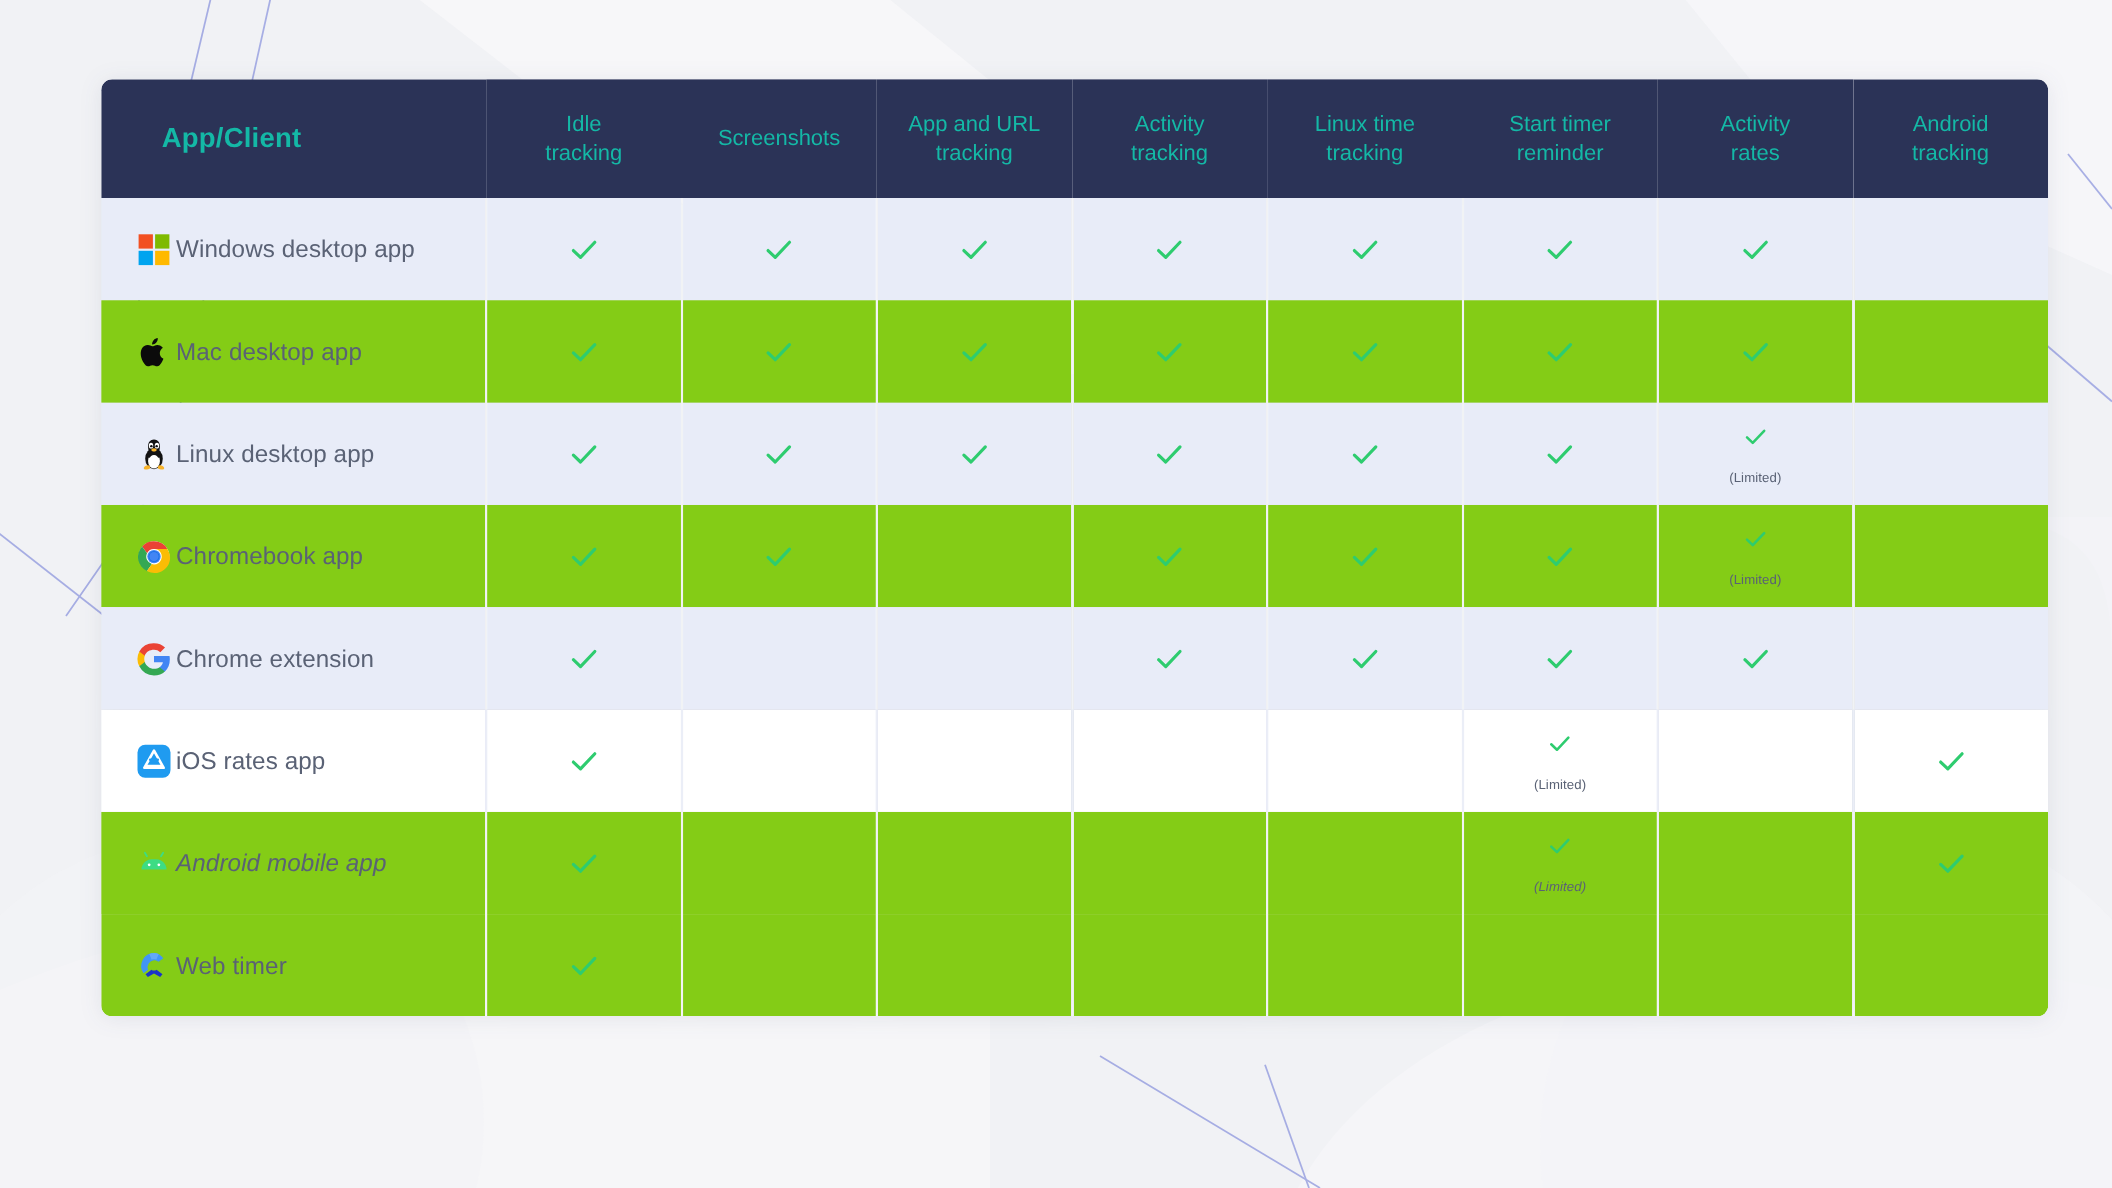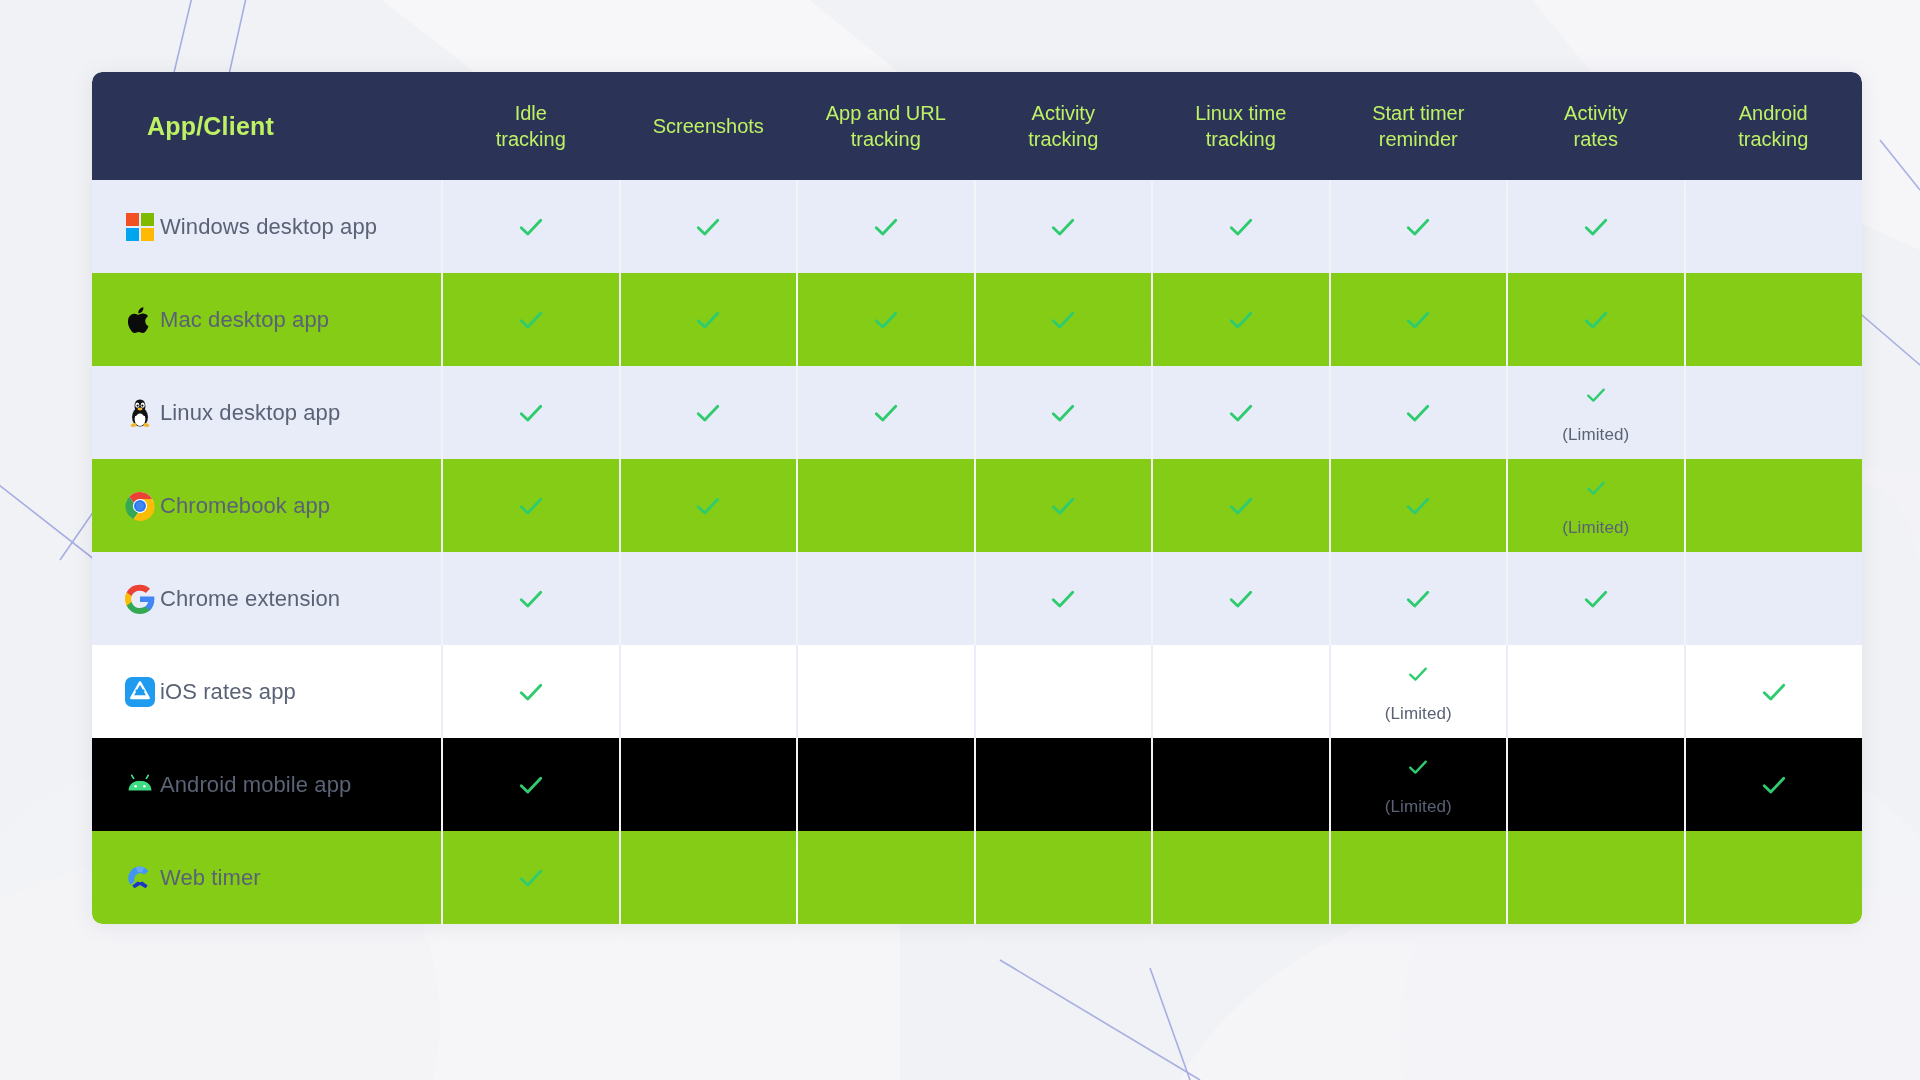--- a/index.html
+++ b/index.html
@@ -29,21 +29,21 @@
   table.compare {
     width: 1770px;
     border-collapse: collapse;
     table-layout: fixed;
     border-radius: 10px;
     overflow: hidden;
   }
 
   thead tr { background: #2b3357; }
   thead th {
-    color: #bef264;
+    color: #14b8a6;
     font-size: 20px;
     font-weight: 400;
     line-height: 1.3;
     text-align: center;
     padding: 26px 6px 26px;
     height: 108px;
     vertical-align: middle;
   }
   thead th.app-col {
     text-align: left;
@@ -52,21 +52,21 @@
     font-weight: bold;
     letter-spacing: .2px;
   }
   thead tr th:first-child { border-top-left-radius: 10px; }
   thead tr th:last-child  { border-top-right-radius: 10px; }
 
   tbody tr { height: 93px; }
   tbody tr.odd  { background: #e8ecf8; }
   tbody tr.even { background: #84cc16; }
   tbody tr.white { background: #ffffff; }
-  tbody tr.pale  { background: #000000; }
+  tbody tr.pale  { background: #84cc16; font-style: italic; }
   tbody tr:last-child td:first-child { border-bottom-left-radius: 10px; }
   tbody tr:last-child td:last-child  { border-bottom-right-radius: 10px; }
 
   tbody td {
     text-align: center;
     vertical-align: middle;
     position: relative;
   }
   tbody td.feat { border-left: 2px solid rgba(255,255,255,0.55); }
   tbody tr.white td.feat { border-left-color: rgba(236,240,250,0.9); }
@@ -81,21 +81,21 @@
   .name-text {
     font-size: 22px;
     color: #5a6275;
     font-weight: 400;
     letter-spacing: .1px;
   }
 
   .cell-inner { display:flex; flex-direction:column; align-items:center; justify-content:center; line-height:1; }
   .check { display:block; width:30px; height:30px; }
   .limited {
-    font-size: 17px;
+    font-size: 12px;
     color: #5a6275;
     margin-top: 18px;
     letter-spacing: .1px;
   }
   .cell-inner.with-note .check { width:24px; height:24px; margin-bottom:1px; }
 
   
   col.c-app  { width: 350px; }
   col.c-feat { width: 177.5px; }
 </style>

